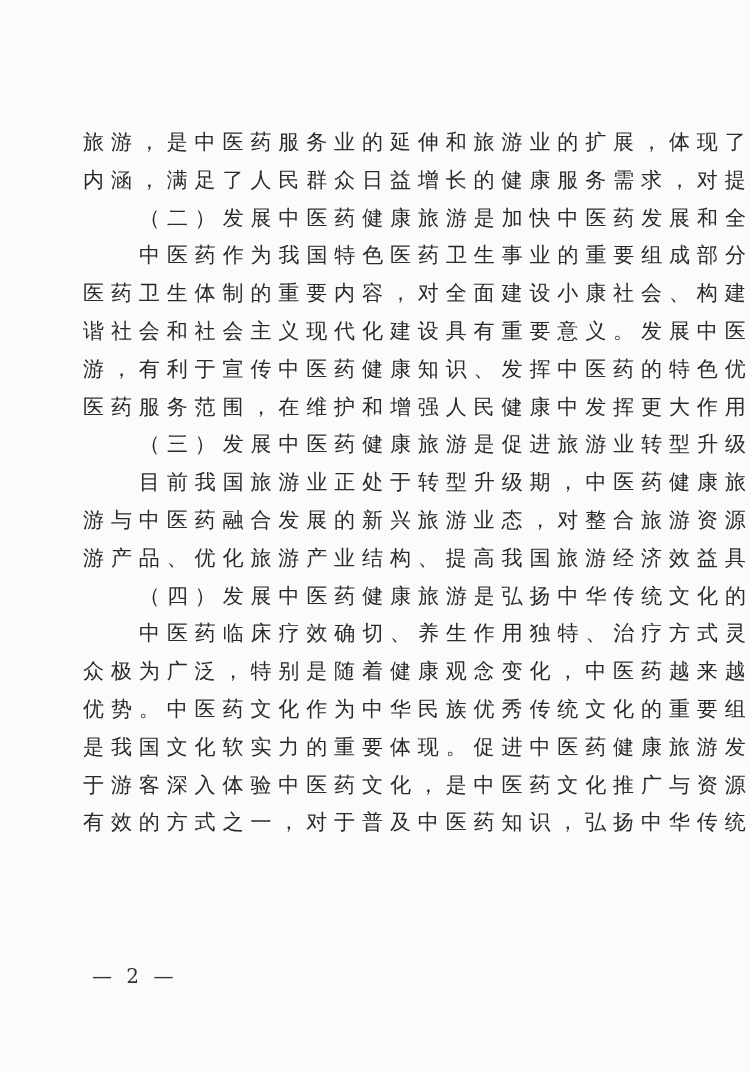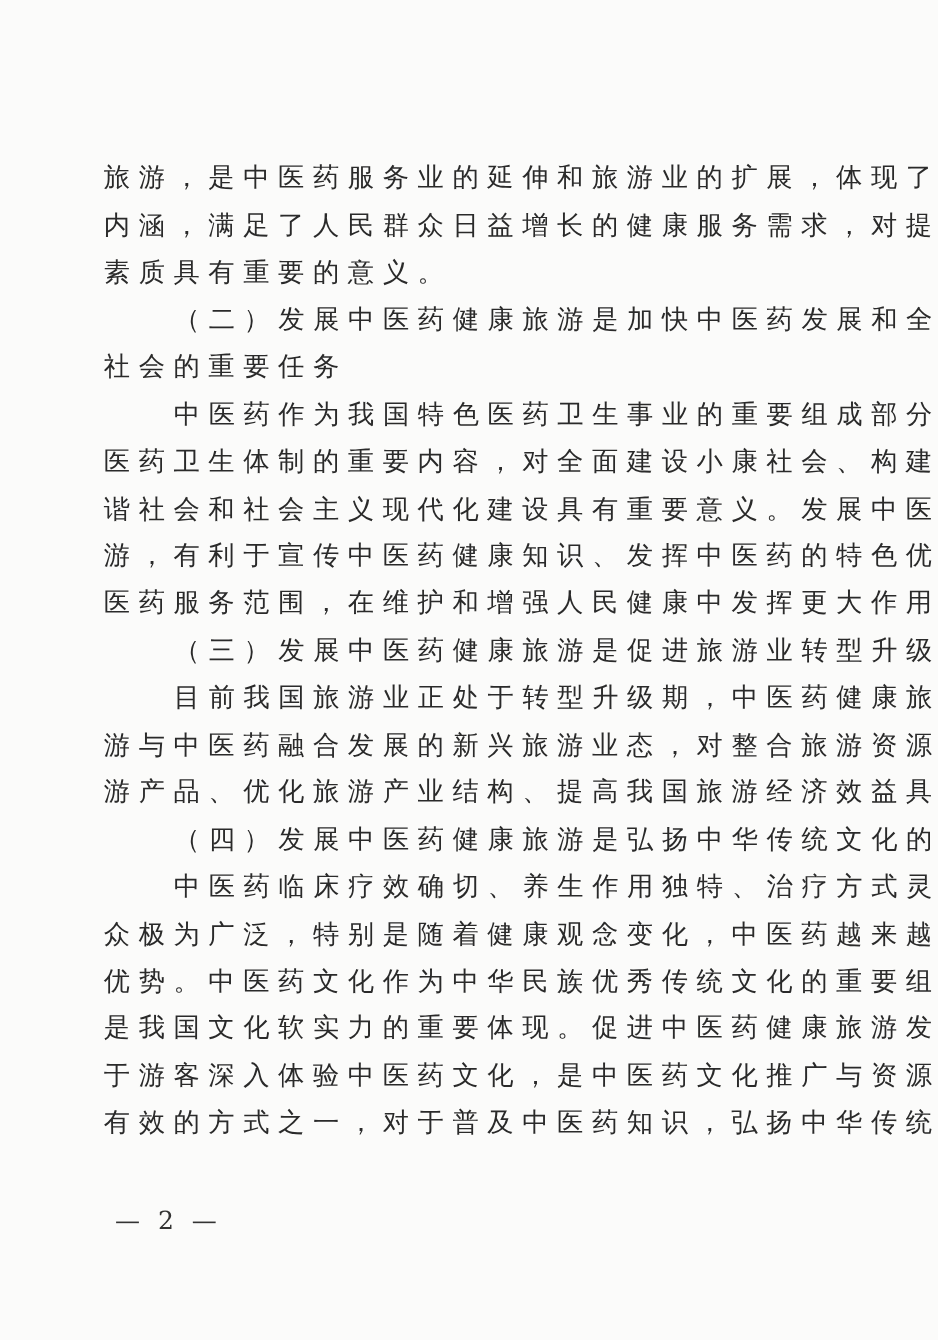--- a/index.html
+++ b/index.html
@@ -35,23 +35,21 @@
     color: #333;
     font-family: "DejaVu Serif", serif;
   }
 </style>
 </head>
 <body>
 
 <div class="page">
   <div class="line">旅游，是中医药服务业的延伸和旅游业的扩展，体现了生态健康的</div>
   <div class="line">内涵，满足了人民群众日益增长的健康服务需求，对提升全民健康</div>
-  <div class="line">素质具有重要的意义。</div>
   <div class="line indent heading">（二）发展中医药健康旅游是加快中医药发展和全面建成小康</div>
-  <div class="line heading">社会的重要任务</div>
   <div class="line indent">中医药作为我国特色医药卫生事业的重要组成部分，是深化</div>
   <div class="line">医药卫生体制的重要内容，对全面建设小康社会、构建社会主义和</div>
   <div class="line">谐社会和社会主义现代化建设具有重要意义。发展中医药健康旅</div>
   <div class="line">游，有利于宣传中医药健康知识、发挥中医药的特色优势，扩大中</div>
   <div class="line">医药服务范围，在维护和增强人民健康中发挥更大作用。</div>
   <div class="line indent heading">（三）发展中医药健康旅游是促进旅游业转型升级的重要推手</div>
   <div class="line indent">目前我国旅游业正处于转型升级期，中医药健康旅游作为旅</div>
   <div class="line">游与中医药融合发展的新兴旅游业态，对整合旅游资源、丰富旅</div>
   <div class="line">游产品、优化旅游产业结构、提高我国旅游经济效益具有重要意</div>
   <div class="line indent heading">（四）发展中医药健康旅游是弘扬中华传统文化的重要载体</div>

